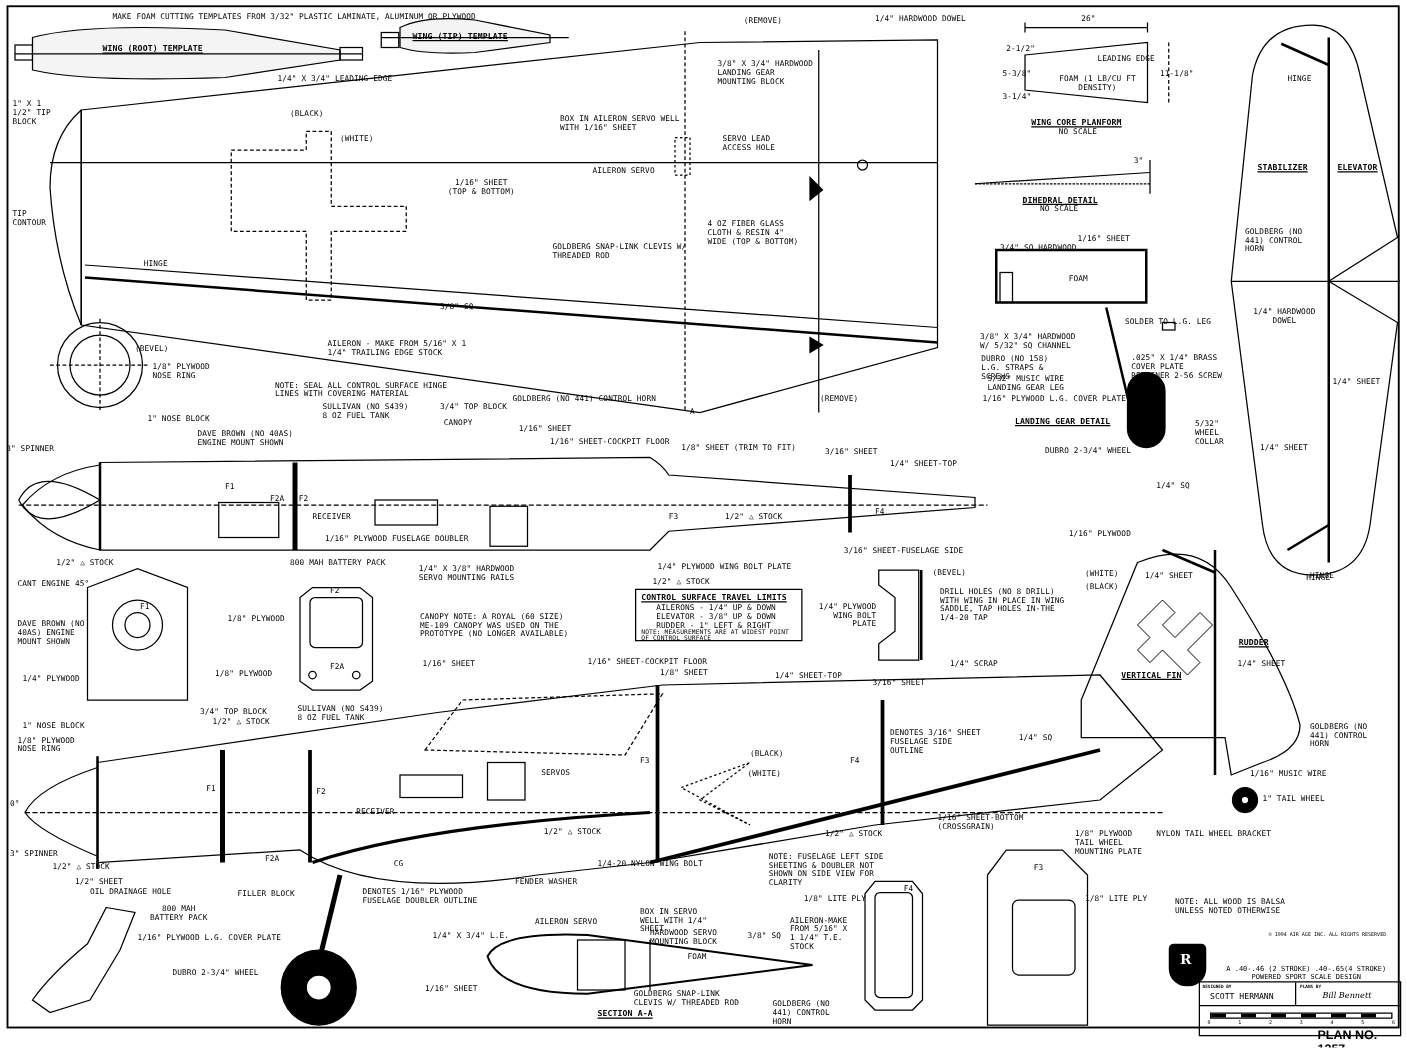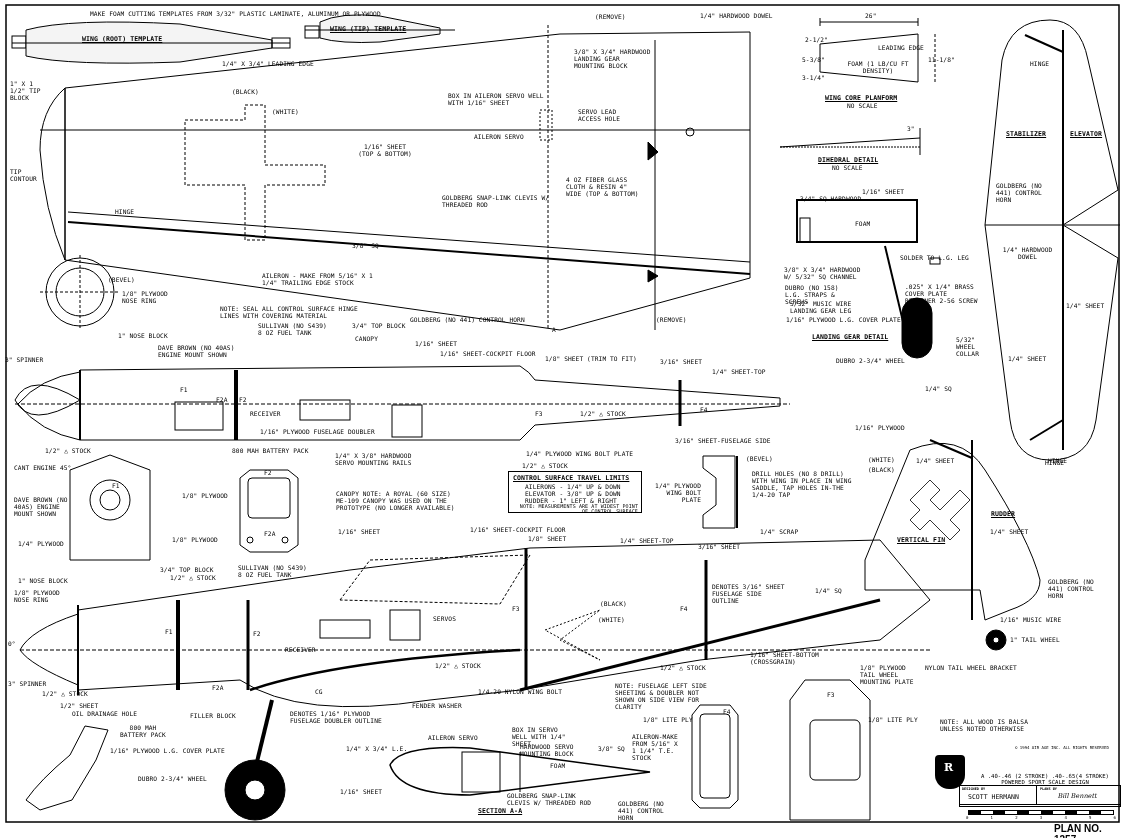--- a/index.html
+++ b/index.html
@@ -7,26 +7,26 @@
   .sheet{position:absolute;left:0;top:0;width:1125px;height:838px;}
   svg{position:absolute;left:0;top:0;}
   .lbl{position:absolute;font-family:"DejaVu Sans Mono",monospace;font-size:6.2px;line-height:7px;text-transform:uppercase;white-space:pre;letter-spacing:0.1px;}
   .lbl.u{text-decoration:underline;font-weight:bold;font-size:6.5px;}
   .title-block{position:absolute;left:935px;top:745px;width:186px;height:78px;}
   .tb-logo{position:absolute;left:0;top:10px;width:30px;height:34px;background:#000;border-radius:4px 4px 14px 14px;}
   .tb-logo span{position:absolute;left:9px;top:6px;color:#fff;font-family:"DejaVu Serif",serif;font-weight:bold;font-size:11px;}
   .tb-name{position:absolute;left:34px;top:10px;width:150px;font-family:"DejaVu Serif",serif;font-weight:bold;font-size:14px;font-style:italic;letter-spacing:-0.5px;}
   .tb-copy{position:absolute;left:80px;top:0px;font-family:"DejaVu Sans Mono",monospace;font-size:4px;}
   .tb-sub{position:absolute;left:40px;top:28px;width:140px;text-align:center;font-family:"DejaVu Sans Mono",monospace;font-size:5.6px;line-height:6px;}
-  .tb-box{position:absolute;left:24px;top:40px;width:162px;height:22px;border:1px solid #000;box-sizing:border-box;}
+  .tb-box{position:absolute;left:24px;top:40px;width:162px;height:44px;border:1px solid #000;box-sizing:border-box;}
   .tb-cell{position:absolute;font-family:"DejaVu Sans Mono",monospace;font-size:6.5px;}
   .tb-small{position:absolute;font-family:"DejaVu Sans Mono",monospace;font-size:3.5px;font-weight:bold;}
   .plan-no{position:absolute;left:1054px;top:823px;font-family:"Liberation Sans",sans-serif;font-weight:bold;font-size:10px;}
   .box-note{position:absolute;left:508px;top:471px;width:134px;height:42px;border:1px solid #000;box-sizing:border-box;}
-  .box-note .lbl{position:absolute;text-align:right;}
+  .box-note .lbl{position:absolute;}
 </style>
 </head>
 <body>
 
 <div class="sheet">
 
 <svg width="1125" height="838" viewBox="0 0 1125 838">
   <g fill="none" stroke="#000" stroke-width="1">
 
     <rect x="6" y="5" width="1113" height="817" stroke-width="1.5"></rect>

